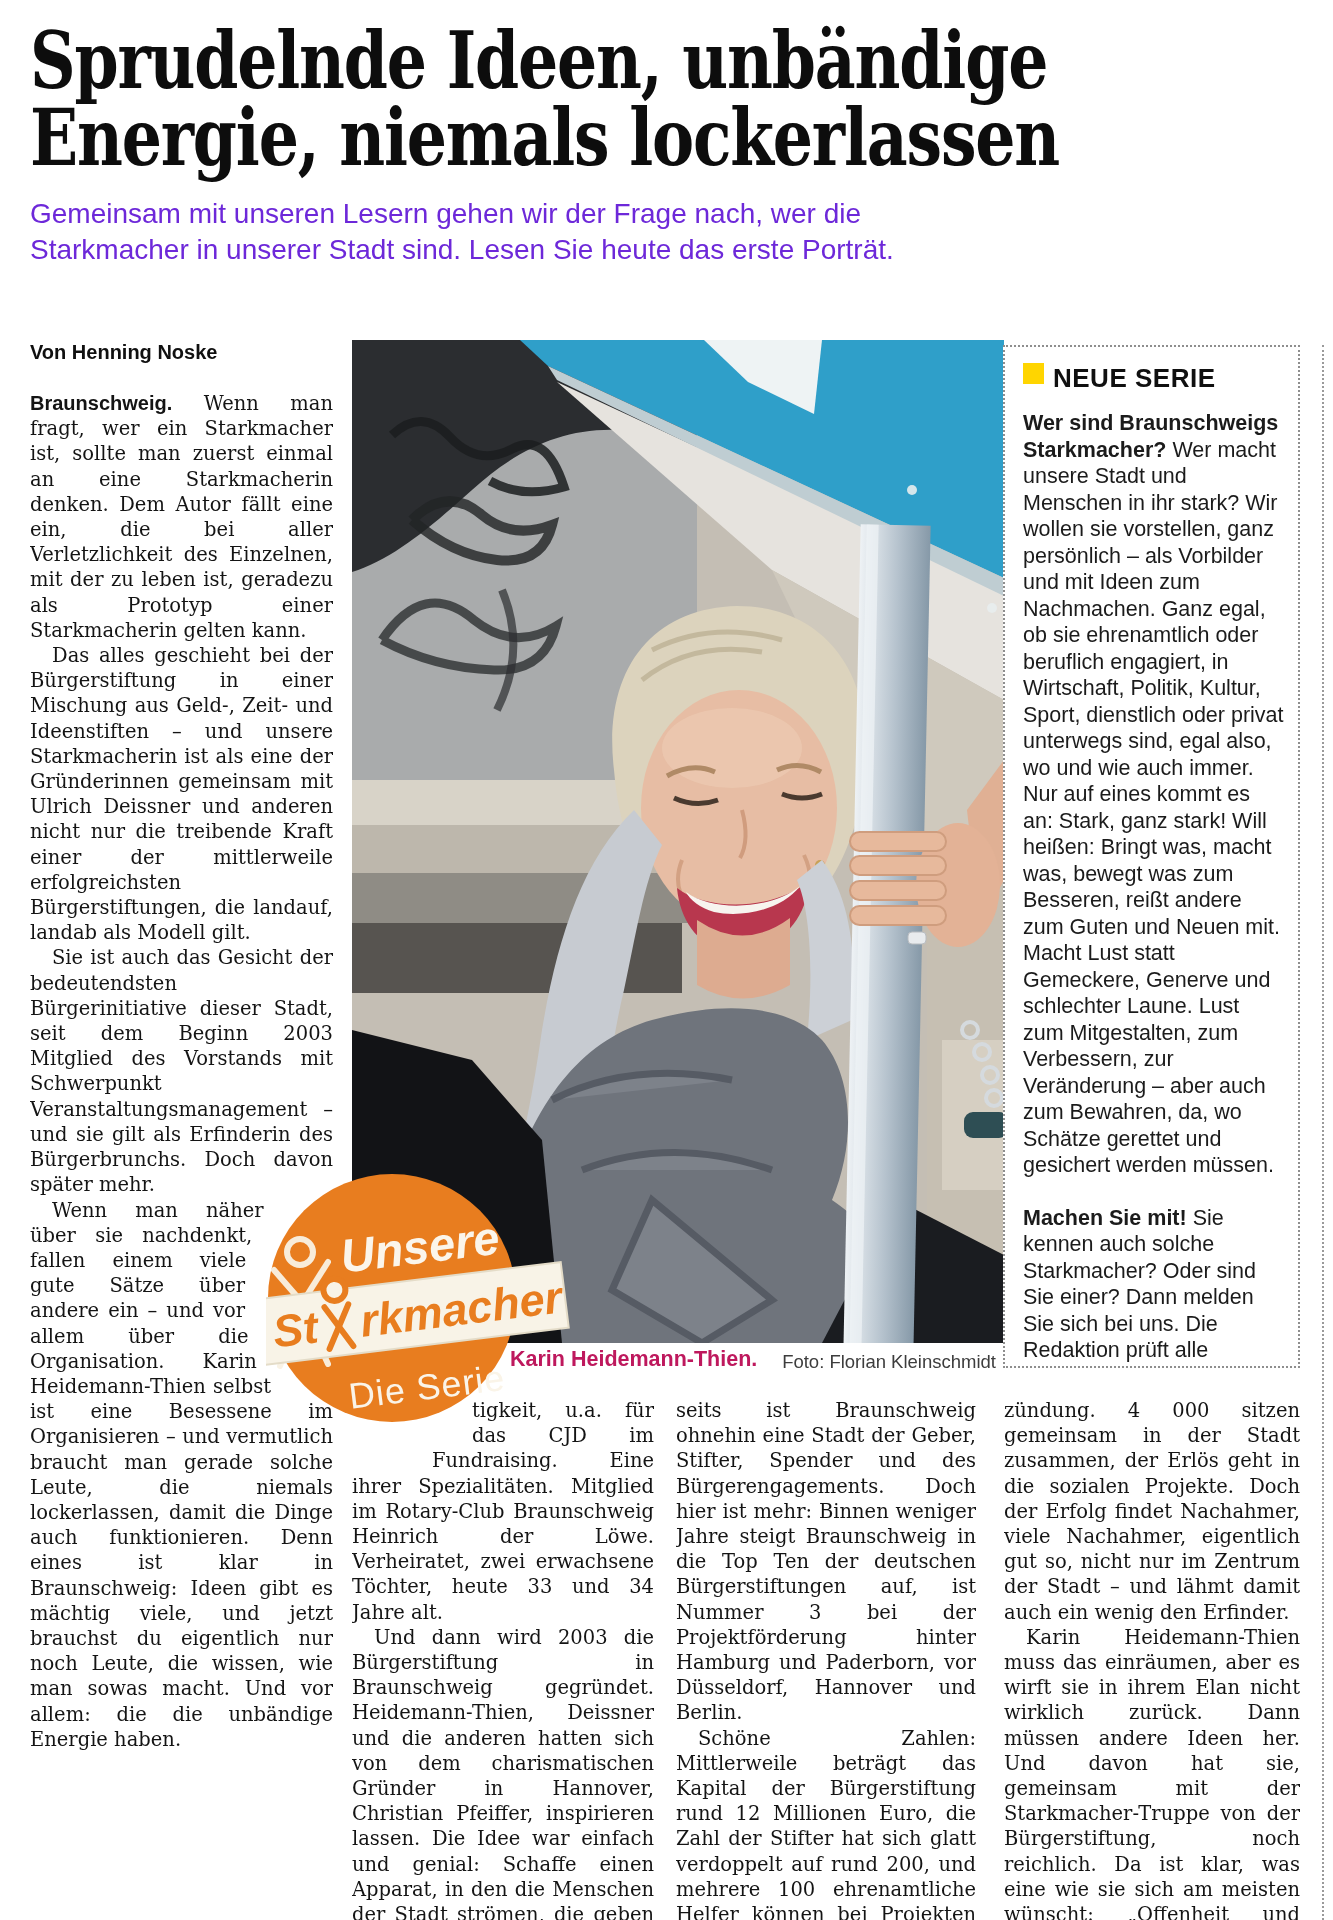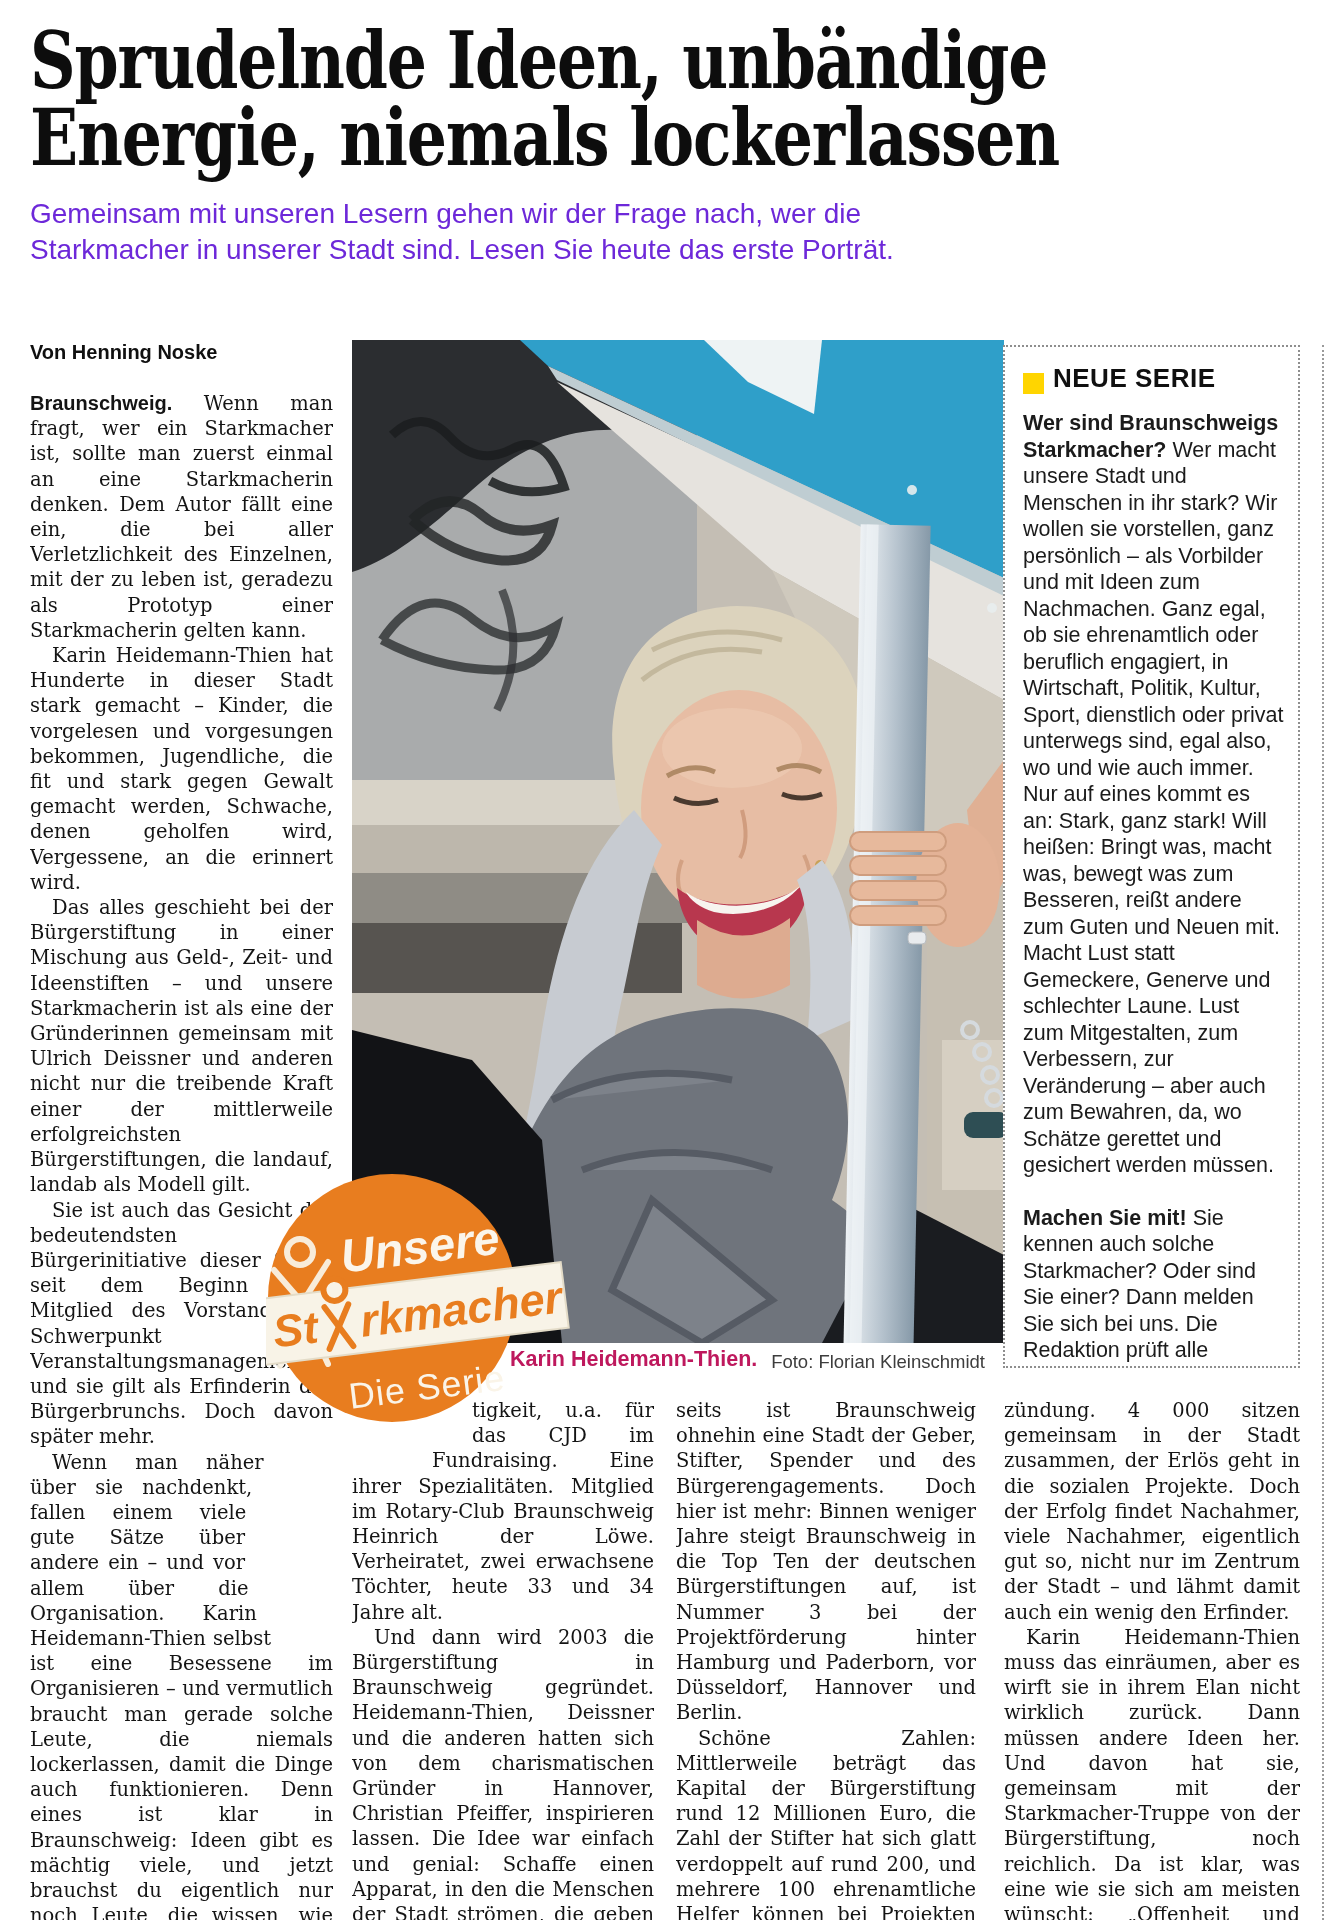--- a/index.html
+++ b/index.html
@@ -37,30 +37,30 @@
 
   
   .photo{position:absolute;left:352px;top:340px;width:652px;height:1003px;
          overflow:hidden;background:#c9c3ba;}
   .photo svg{display:block;}
 
   
   .caption-row{position:absolute;left:352px;top:1347px;width:652px;height:36px;
       font-family:"Liberation Sans",sans-serif;}
   .caption{position:absolute;left:158px;top:0;font-weight:700;font-size:21.5px;color:#be185d;}
-  .credit{position:absolute;right:19px;top:4px;font-size:18.5px;color:#3d3d3d;}
+  .credit{position:absolute;right:8px;top:4px;font-size:18.5px;color:#3d3d3d;}
 
   
   .badge{position:absolute;left:266px;top:1168px;width:310px;height:264px;z-index:30;}
 
   
   .sidebar{position:absolute;left:1003px;top:345px;width:297px;height:1023px;
       box-sizing:border-box;border:2px dotted #8e8e8e;background:#fff;
       padding:16px 14px 10px 18px;font-family:"Liberation Sans",sans-serif;overflow:hidden;}
-  .kicker{display:flex;align-items:flex-end;gap:9px;font-size:26px;font-weight:700;
+  .kicker{display:flex;align-items:flex-start;gap:9px;font-size:26px;font-weight:700;
       letter-spacing:.5px;color:#101010;margin-bottom:16px;}
   .kicker .sq{width:21px;height:21px;flex:0 0 auto;}
   .sb{margin:0;font-size:21.5px;line-height:26.5px;color:#1b1b1b;}
   .sb strong{font-weight:700;}
   .sb + .sb{margin-top:26px;}
 
   .edge-rule{position:absolute;left:1322px;top:345px;height:1575px;width:0;
       border-left:2px dotted #9a9a9a;}
 </style>
 </head>
@@ -72,21 +72,20 @@
     <span class="hl">Sprudelnde Ideen, unbändige</span>
     <span class="hl">Energie, niemals lockerlassen</span>
   </h1>
 
   <p class="standfirst">Gemeinsam mit unseren Lesern gehen wir der Frage nach, wer die Starkmacher in unserer Stadt sind. Lesen Sie heute das erste Porträt.</p>
 
   <div class="byline">Von Henning Noske</div>
 
   <div class="col col1">
     <p><strong class="lead-in">Braunschweig.</strong> <span>Wenn man fragt, wer ein Starkmacher ist, sollte man zuerst einmal an eine Starkmacherin denken. Dem Autor fällt eine ein, die bei aller Verletzlichkeit des Einzelnen, mit der zu leben ist, geradezu als Prototyp einer Starkmacherin gelten kann.</span></p>
-    <p>Karin Heidemann-Thien hat Hunderte in dieser Stadt stark gemacht – Kinder, die vorgelesen und vorgesungen bekommen, Jugendliche, die fit und stark gegen Gewalt gemacht werden, Schwache, denen geholfen wird, Vergessene, an die erinnert wird.</p>
     <p>Das alles geschieht bei der Bürgerstiftung in einer Mischung aus Geld-, Zeit- und Ideenstiften – und unsere Starkmacherin ist als eine der Gründerinnen gemeinsam mit Ulrich Deissner und anderen nicht nur die treibende Kraft einer der mittlerweile erfolgreichsten Bürgerstiftungen, die landauf, landab als Modell gilt.</p>
     <p>Sie ist auch das Gesicht der bedeutendsten Bürgerinitiative dieser Stadt, seit dem Beginn 2003 Mitglied des Vorstands mit Schwerpunkt Veranstaltungsmanagement – und sie gilt als Erfinderin des Bürgerbrunchs. Doch davon später mehr.</p>
     <p><span class="wrap-right"></span><span>Wenn man näher über sie nachdenkt, fallen einem viele gute Sätze über andere ein – und vor allem über die Organisation. Karin Heidemann-Thien selbst ist eine Besessene im Organisieren – und vermutlich braucht man gerade solche Leute, die niemals lockerlassen, damit die Dinge auch funktionieren. Denn eines ist klar in Braunschweig: Ideen gibt es mächtig viele, und jetzt brauchst du eigentlich nur noch Leute, die wissen, wie man sowas macht. Und vor allem: die die unbändige Energie haben.</span></p>
 
   </div>
 
   <div class="photo">
     <svg viewBox="0 0 652 1003" width="652" height="1003">
       <defs>
         <linearGradient id="poleGrad" x1="0" y1="0" x2="1" y2="0">

